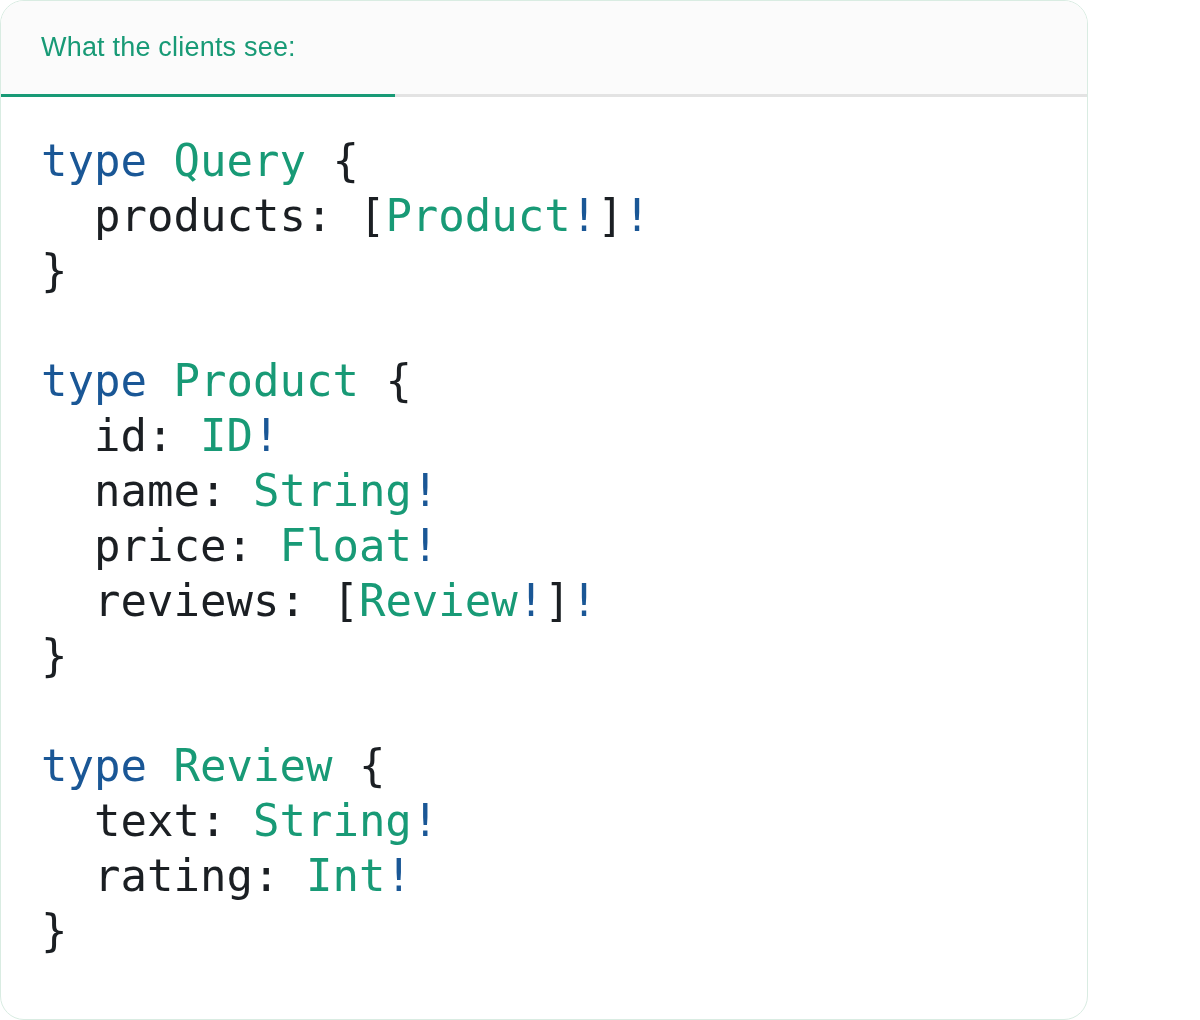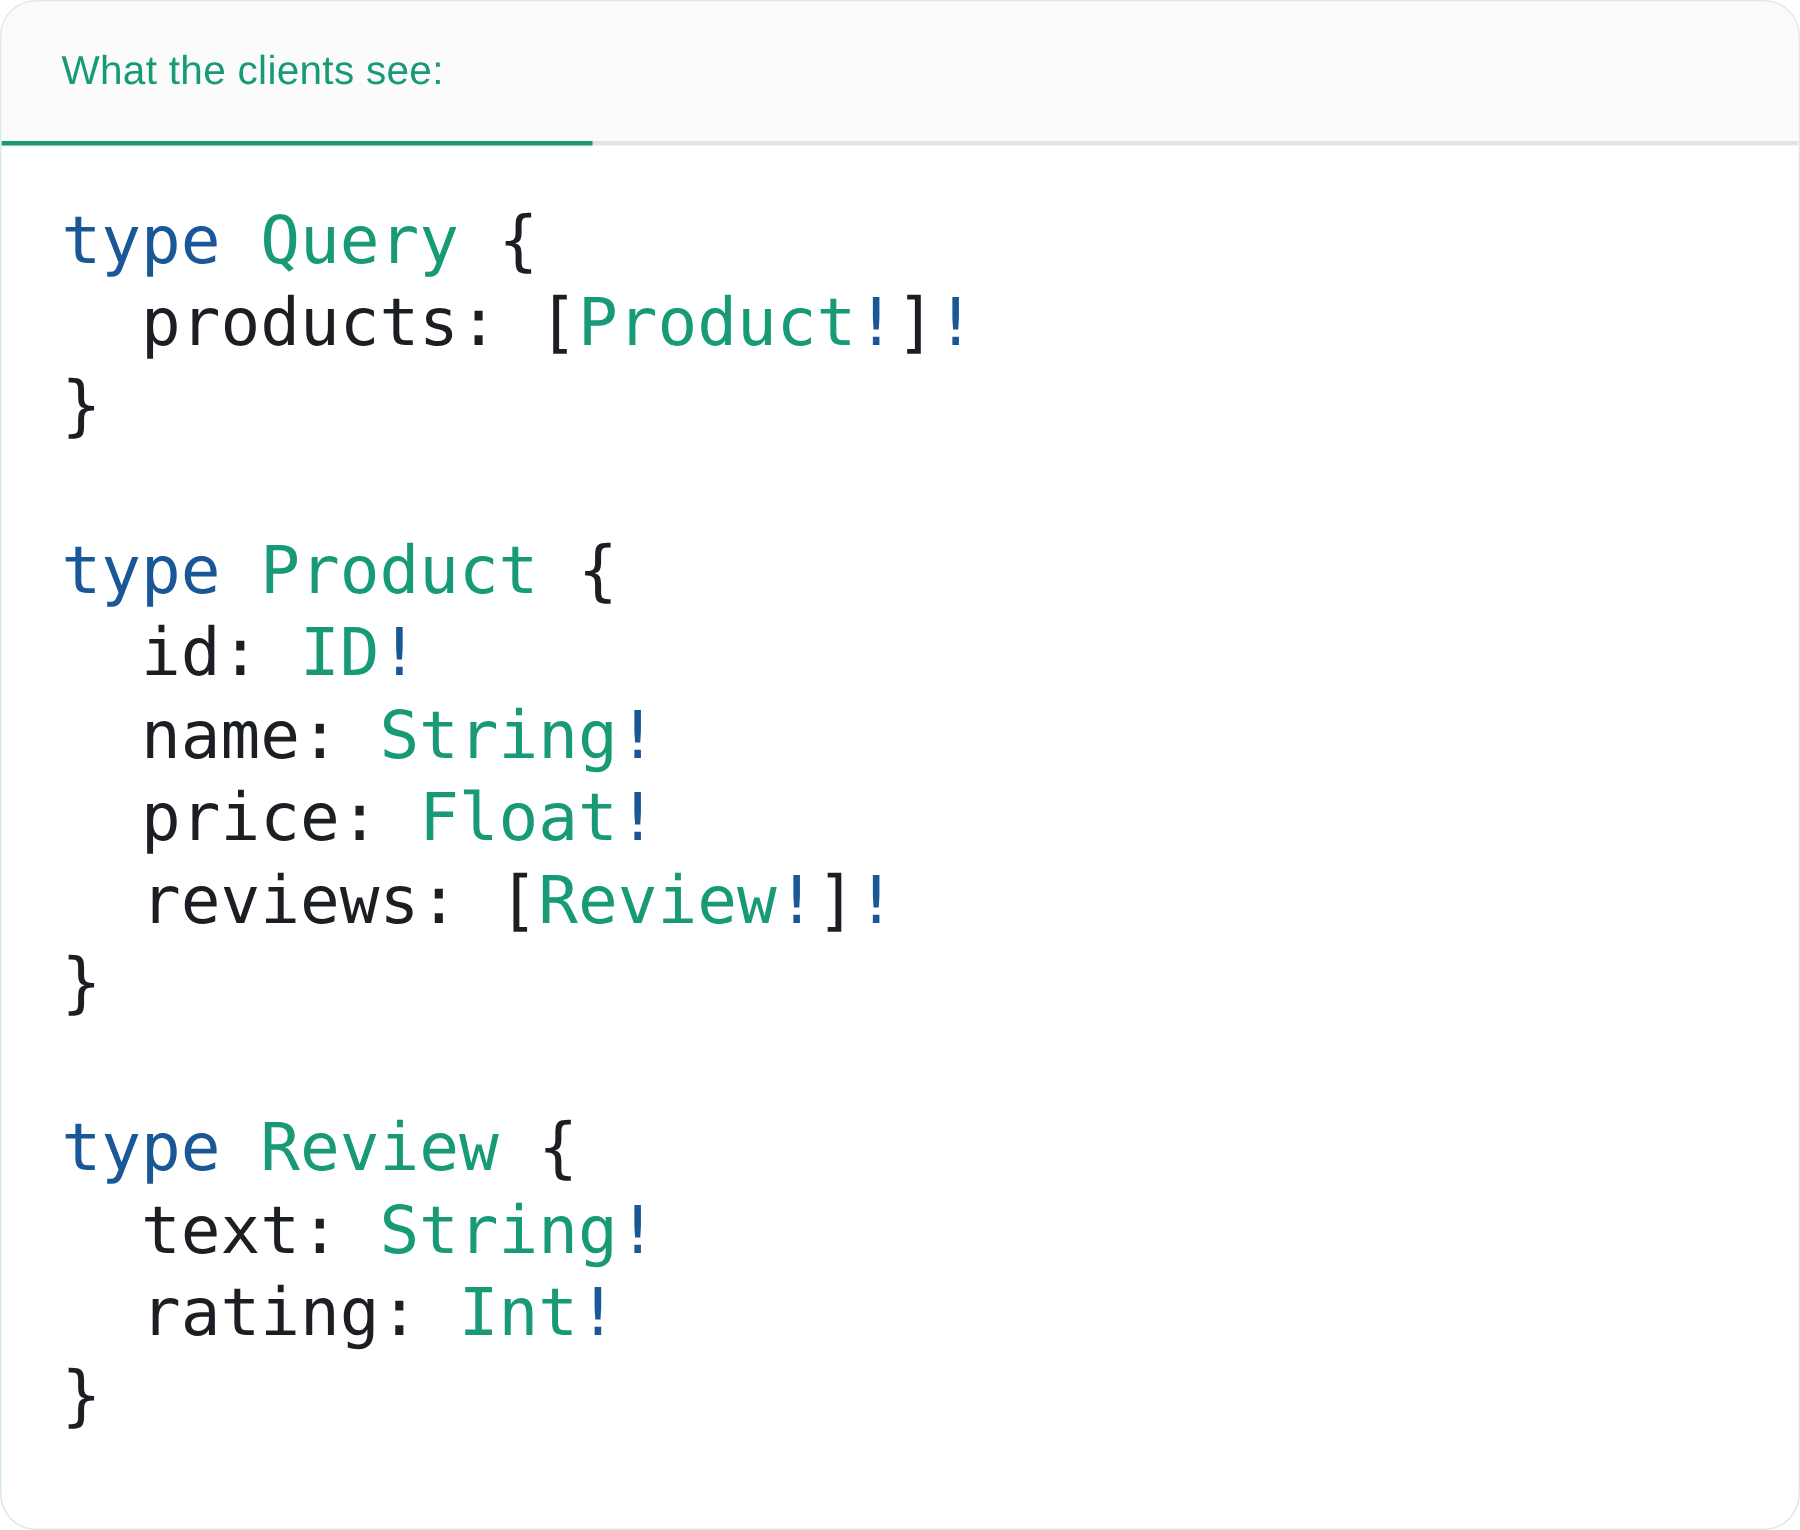--- a/index.html
+++ b/index.html
@@ -7,21 +7,21 @@
     --blue:#1A5796;
     --code:#1B1F23;
     --tabbar-bg:#FBFBFB;
     --tabbar-border:#E3E3E3;
     --card-border:#D9ECE2;
     --card-bg:#FFFFFF;
   }
   *{box-sizing:border-box;}
   html,body{margin:0;padding:0;background:#ffffff;}
   .card{
-    width:1200px;height:1020px;
+    width:1088px;height:1020px;
     background:var(--card-bg);
     border:1px solid var(--card-border);
     border-radius:24px;
     overflow:hidden;
     font-family:"Liberation Sans",sans-serif;
   }
   .tabbar{
     position:relative;
     height:96px;
     background:var(--tabbar-bg);

